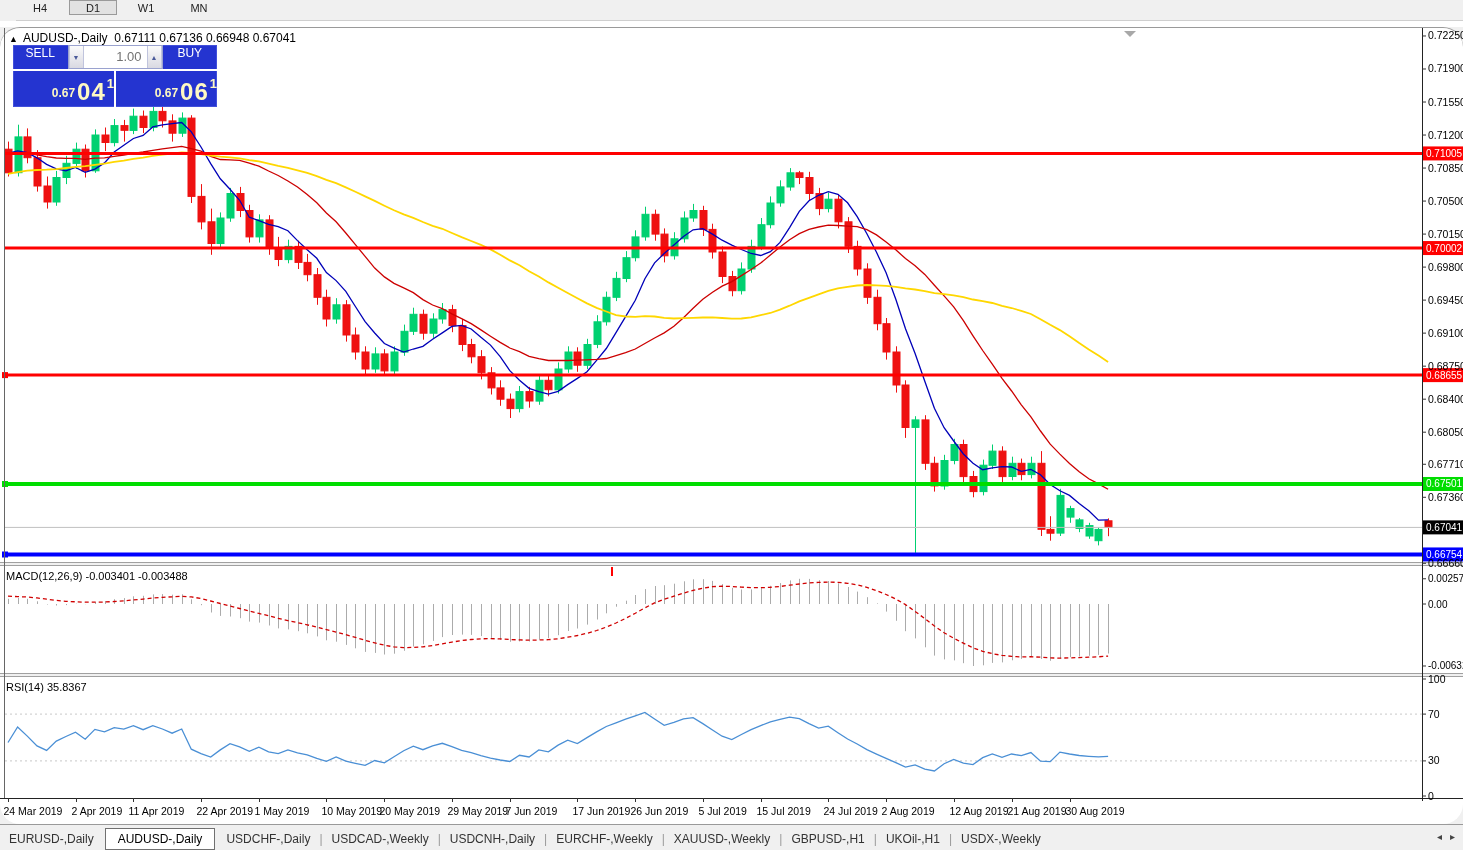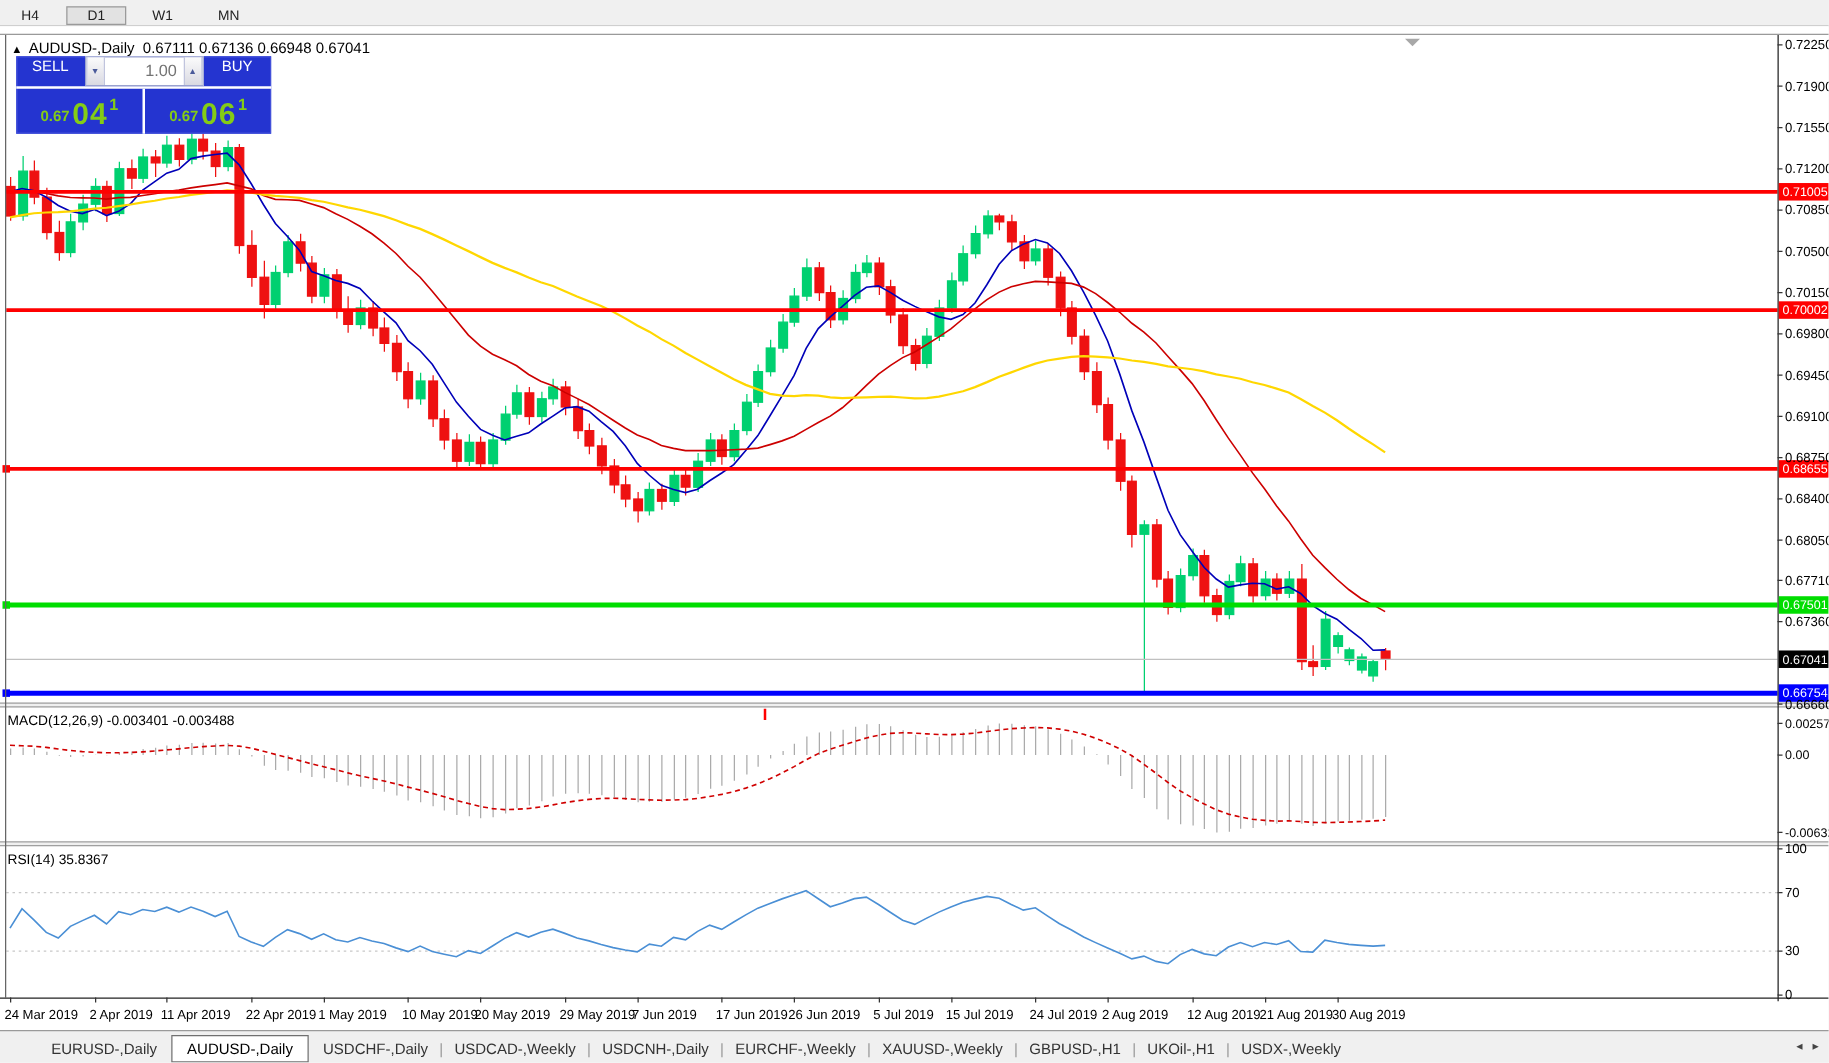--- a/index.html
+++ b/index.html
@@ -1,37 +1,37 @@
 <!DOCTYPE html>
 <html><head>
 <meta charset="utf-8">
 <style>
   html,body{margin:0;padding:0;}
   body{width:1463px;height:850px;background:#f0f0f0;overflow:hidden;
        font-family:"Liberation Sans",sans-serif;-webkit-font-smoothing:none;}
   
-  .toolbar{height:20px;background:#f0f0f0;border-bottom:1px solid #cfcfcf;display:flex;align-items:flex-end;}
+  .toolbar{height:20px;background:#f0f0f0;border-bottom:1px solid #cfcfcf;display:flex;align-items:flex-start;margin-left:16px;}
   .tf-btn{min-width:30px;padding:1px 8px 0 8px;font-size:11px;color:#222;display:flex;align-items:center;justify-content:center;cursor:pointer;border:1px solid transparent;}
   .tf-btn.active{background:#e2e2e2;border:1px solid #9a9a9a;}
   .tf-sep{width:1px;background:#d8d8d8;margin:2px 2px;}
   .toolbar-group-sep{width:1px;background:#b5b5b5;margin:1px 6px;}
   .gap{height:6px;background:#ffffff;}
   
-  .chart-area{position:relative;width:1463px;height:796px;background:#ffffff;border-top:1px solid #9a9a9a;}
+  .chart-area{position:relative;width:1463px;height:796px;background:#ffffff;border-top:1px solid #9a9a9a;border-radius:20px;}
   .chart-title{position:absolute;left:9px;top:3px;font-size:12px;color:#000;z-index:5;}
   .chart-title .tri{font-size:9px;margin-right:5px;}
   
   .trade-panel{position:absolute;left:13px;top:17px;width:204px;z-index:6;background:#2434d0;box-shadow:0 0 0 1px #4250da inset;}
   .tp-row1{display:flex;height:24px;align-items:flex-start;}
   .tp-sell,.tp-buy{flex:1;color:#fff;font-size:12px;text-align:center;background:transparent;border:none;cursor:pointer;font-family:"Liberation Sans",sans-serif;}
   .tp-vol{display:flex;height:22px;background:#fff;border:1px solid #9aa2cf;}
   .spin{width:15px;background:linear-gradient(#fbfbfb,#d9d9e2);border:none;border-left:1px solid #c0c4dd;border-right:1px solid #c0c4dd;color:#4a5a9a;font-size:7px;line-height:7px;cursor:pointer;padding:0;}
   .vol-value{width:58px;font-size:13px;text-align:right;padding:3px 5px 0 0;color:#737373;}
   .tp-row2{display:flex;height:36px;border-top:2px solid #fff;}
-  .tp-price{flex:1;color:#84cc16;display:flex;align-items:flex-end;justify-content:center;padding-bottom:3px;cursor:pointer;}
+  .tp-price{flex:1;color:#fef9c3;display:flex;align-items:flex-end;justify-content:flex-end;padding-bottom:3px;cursor:pointer;}
   .tp-price+.tp-price{border-left:2px solid #fff;}
   .pp{font-size:12px;font-weight:bold;margin:0 2px 4px 0;}
   .pb{font-size:24px;font-weight:bold;line-height:25px;letter-spacing:1px;}
   .ps{font-size:13px;font-weight:bold;margin:0 0 13px 1px;}
   svg text{font-family:"Liberation Sans",sans-serif;}
   
   .tab-bar{height:27px;background:#f0f0f0;border-top:1px solid #9a9a9a;display:flex;align-items:center;position:relative;}
   .tab{font-size:12px;color:#333;padding:3px 9px;cursor:pointer;white-space:nowrap;}
   .tab.active{background:#fff;border:1px solid #707070;color:#000;padding:3px 12px;margin:0 2px;}
   .tab-sep{color:#999;font-size:12px;}
@@ -558,21 +558,21 @@
       <text x="823.5" y="787" font-size="10.5" fill="#000">24 Jul 2019</text>
       <text x="881.5" y="787" font-size="10.5" fill="#000">2 Aug 2019</text>
       <text x="949.5" y="787" font-size="10.5" fill="#000">12 Aug 2019</text>
       <text x="1007.5" y="787" font-size="10.5" fill="#000">21 Aug 2019</text>
       <text x="1065.5" y="787" font-size="10.5" fill="#000">30 Aug 2019</text>
       <polygon points="1124,3 1136,3 1130,9" fill="#a8a8a8"></polygon>
     </svg>
 </div>
 
 <div class="tab-bar">
-  <div id="tabs" style="display:flex;align-items:center;margin-left:32px;">
+  <div id="tabs" style="display:flex;align-items:center;">
       <span class="tab">EURUSD-,Daily</span>
       <span class="tab active">AUDUSD-,Daily</span>
       <span class="tab">USDCHF-,Daily</span>
       <span class="tab-sep">|</span>
       <span class="tab">USDCAD-,Weekly</span>
       <span class="tab-sep">|</span>
       <span class="tab">USDCNH-,Daily</span>
       <span class="tab-sep">|</span>
       <span class="tab">EURCHF-,Weekly</span>
       <span class="tab-sep">|</span>

